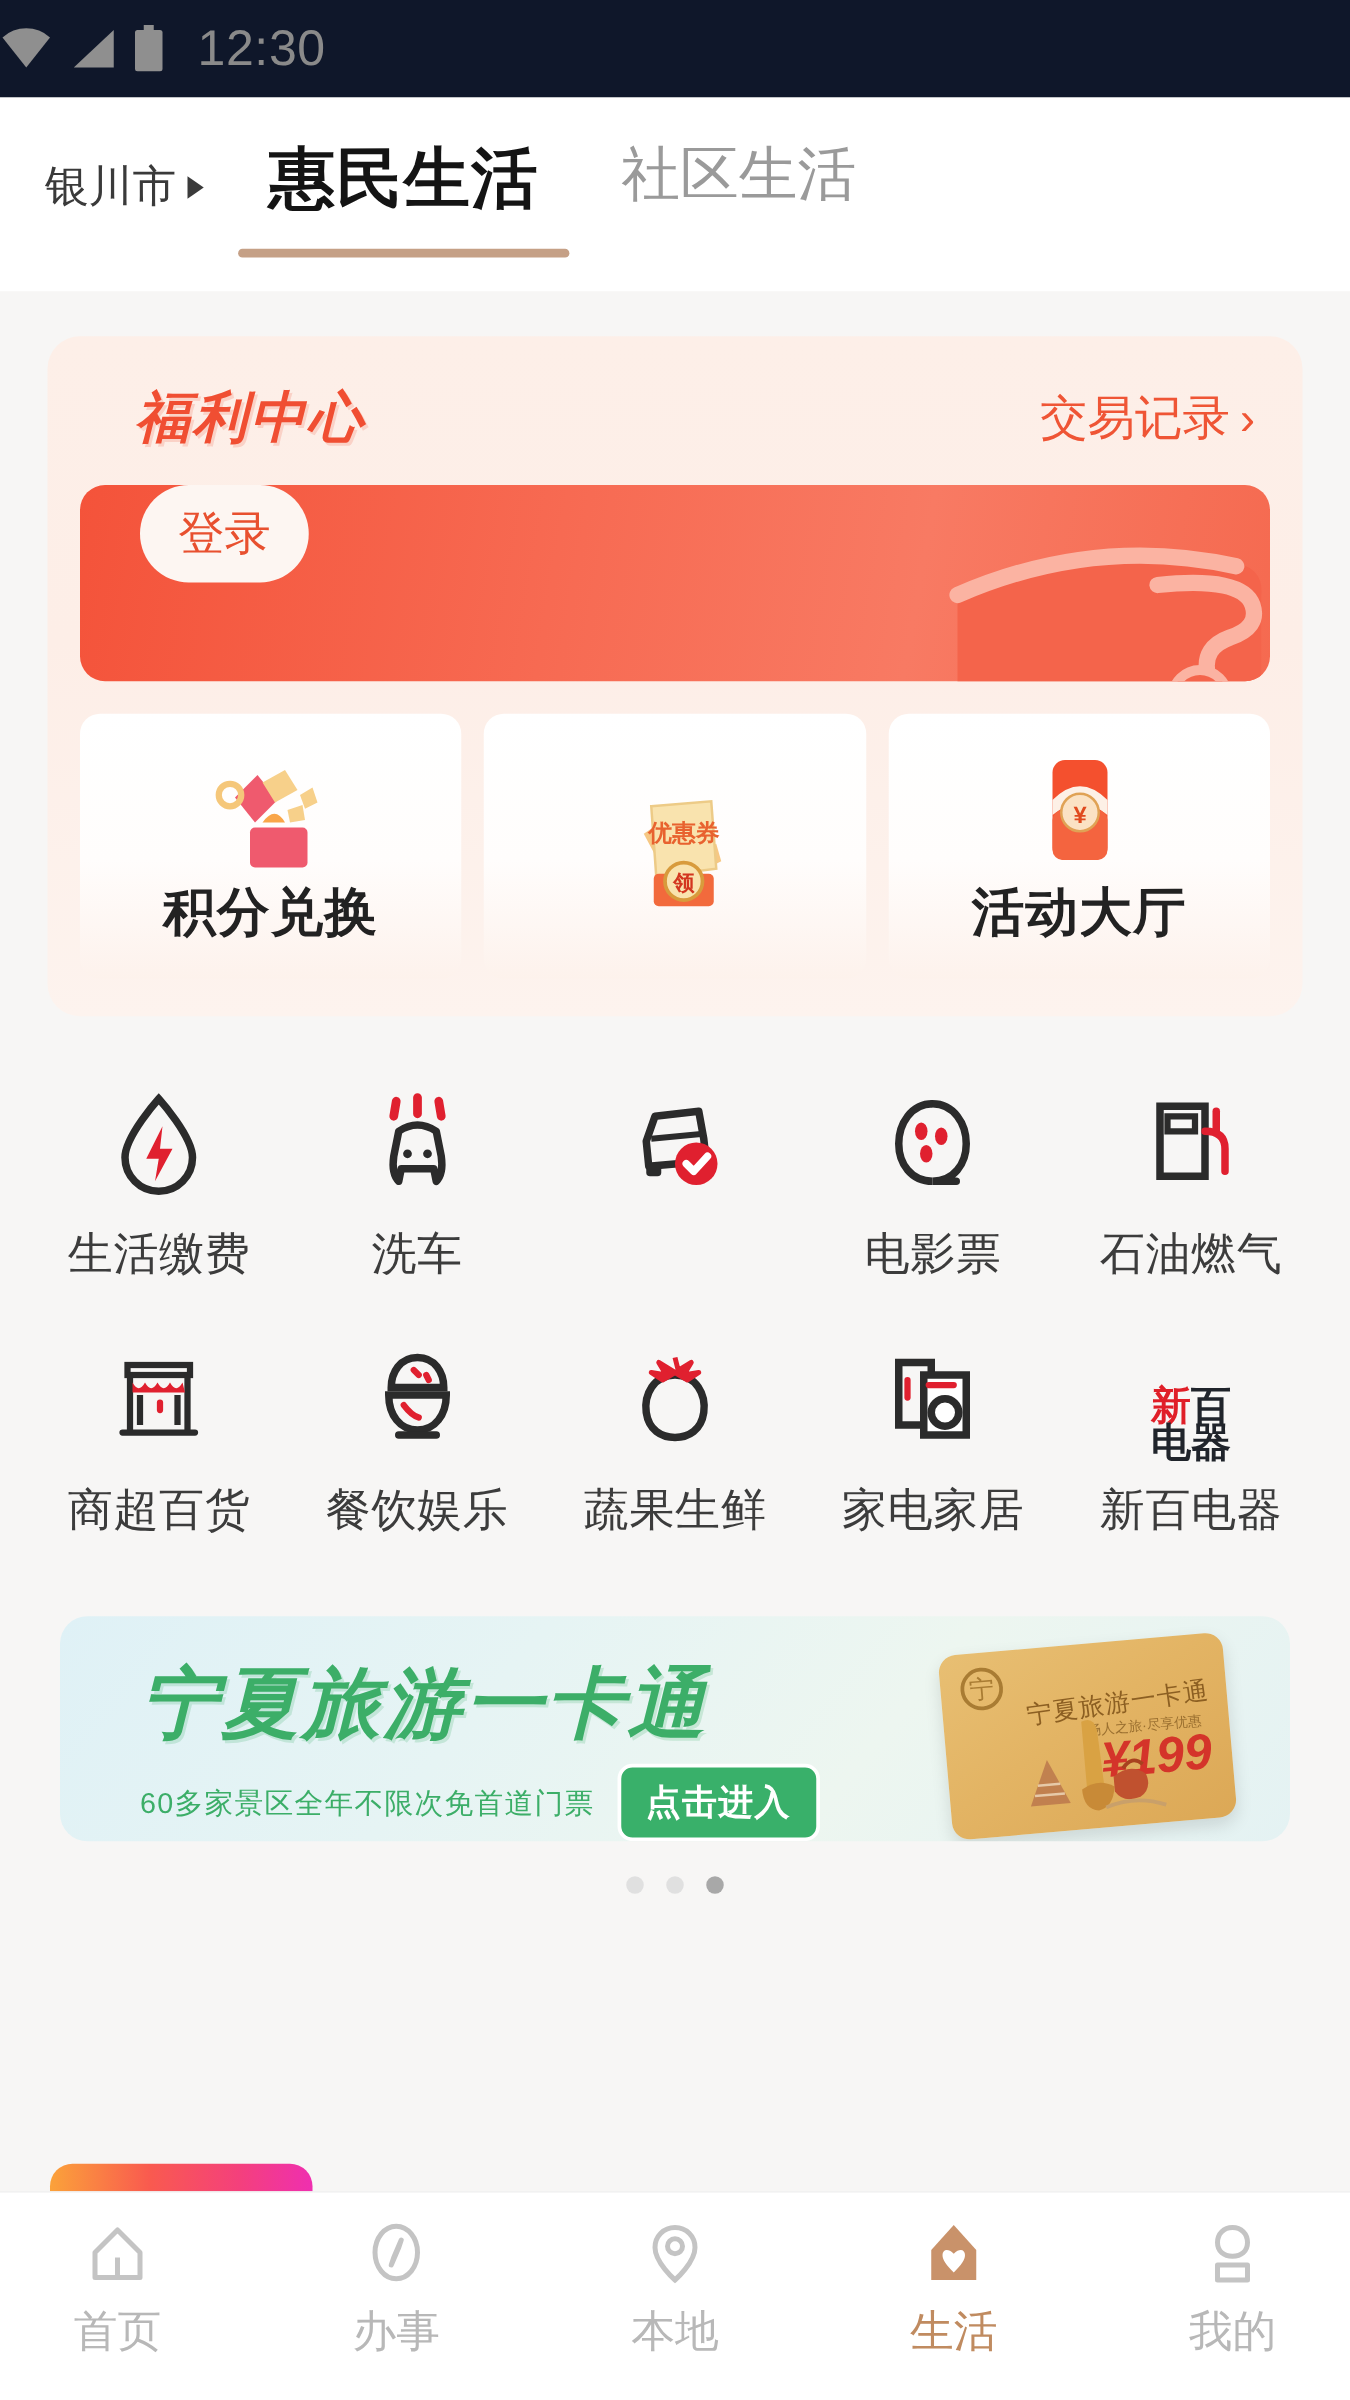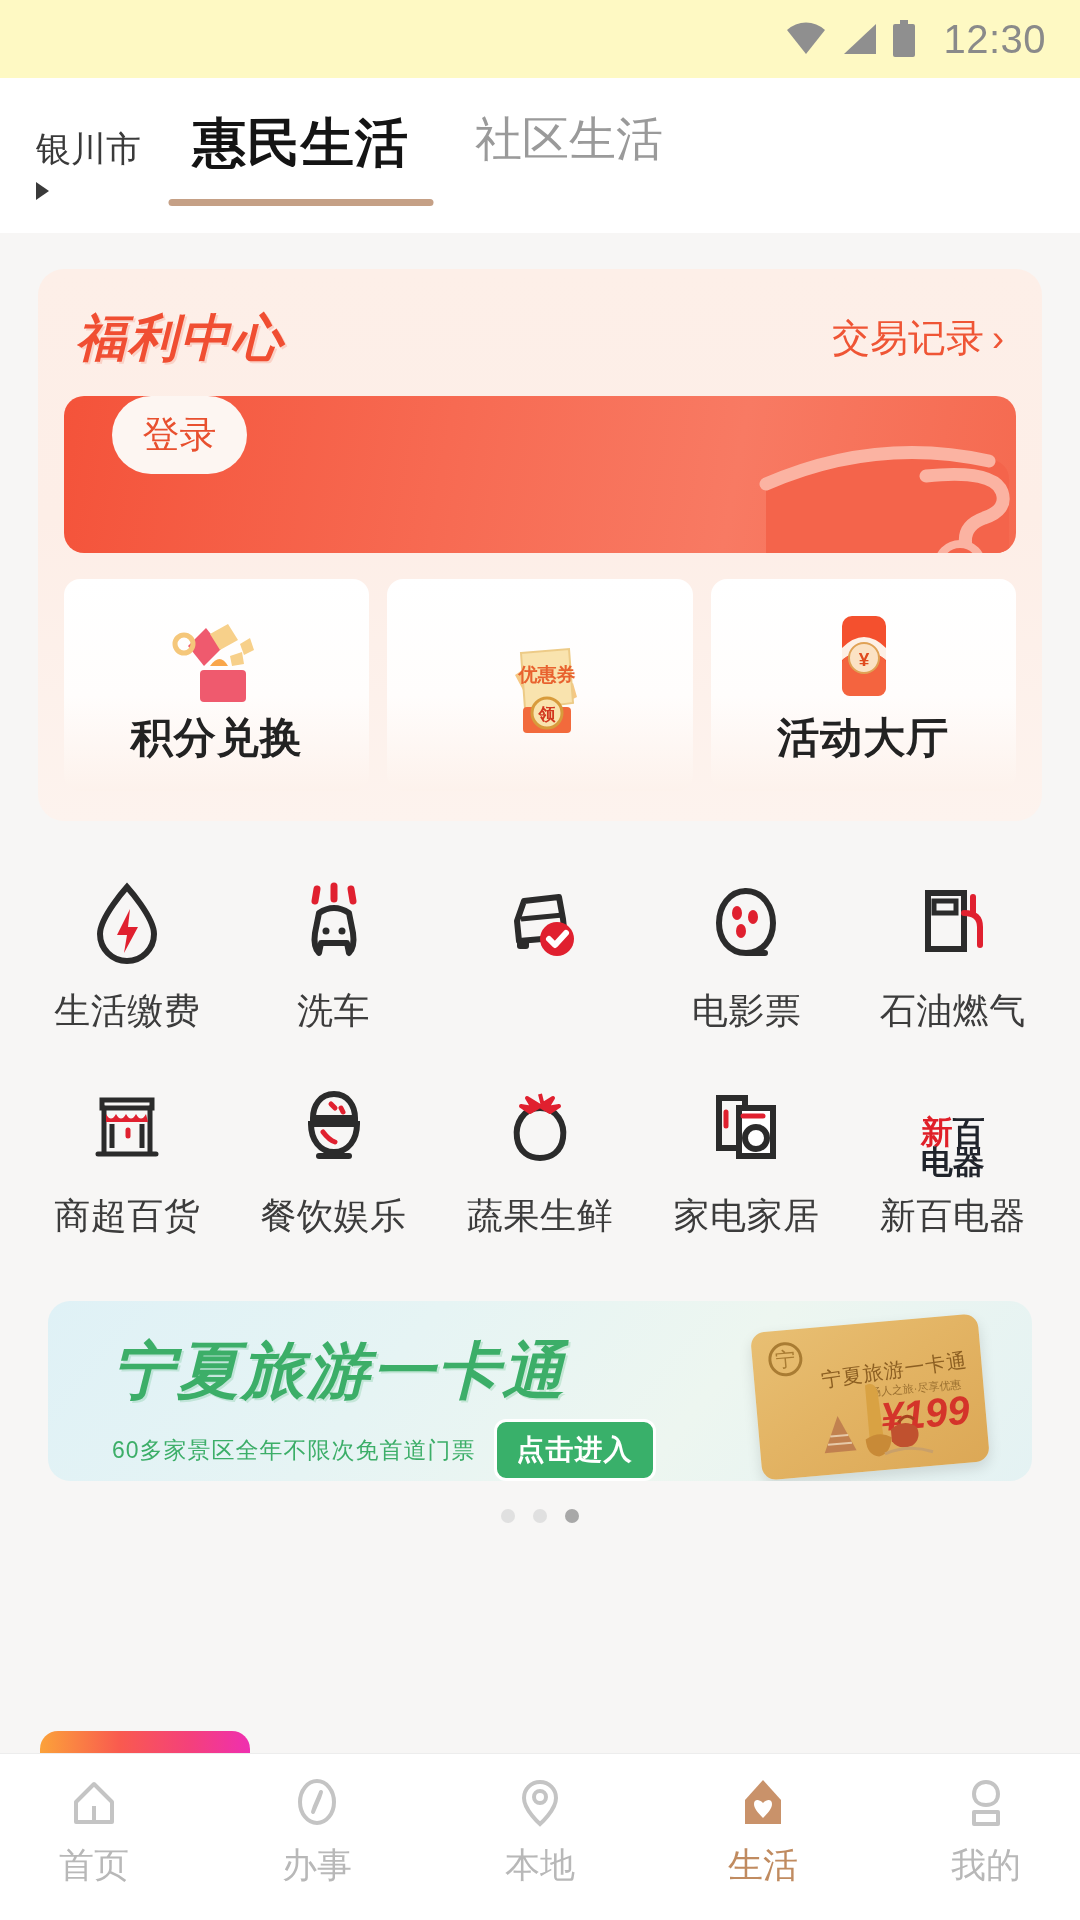--- a/index.html
+++ b/index.html
@@ -6,34 +6,34 @@
   html,body { width:1080px; height:1920px; }
   body {
     font-family:"Liberation Sans","DejaVu Sans",sans-serif;
     background:#f7f6f5;
     overflow:hidden;
     position:relative;
   }
 
   
   .statusbar{
-    height:78px; display:flex; align-items:center; justify-content:flex-end;
-    padding:0 34px 0 0; gap:14px; background:#fef9c3;
+    height:78px; display:flex; align-items:center; justify-content:flex-start;
+    padding:0 34px 0 0; gap:14px; background:#0f172a;
   }
   .sb-icons{ display:flex; align-items:center; gap:13px; }
   .sb-time{ font-size:40px; color:#8a8a8a; letter-spacing:0.5px; margin-left:12px;}
 
   
   .header{
     background:#ffffff; height:155px; position:relative;
     display:flex; align-items:flex-start; padding-top:30px;
   }
   .city{
-    display:flex; gap:9px;
-    margin-left:36px; margin-top:18px; font-size:35px; color:#3a3a3a;flex-direction:column;
+    display:flex; align-items:center; gap:9px;
+    margin-left:36px; margin-top:18px; font-size:35px; color:#3a3a3a;
   }
   .city-caret{ width:0;height:0;border-left:13px solid #3a3a3a;border-top:9px solid transparent;border-bottom:9px solid transparent; }
   .tabs{ display:flex; align-items:flex-start; gap:66px; margin-left:52px; }
   .tab{ position:relative; padding-bottom:18px; }
   .tab-label{ font-size:47px; color:#9a9a9a; }
   .tab.active .tab-label{ font-size:53px; color:#141414; font-weight:bold; letter-spacing:1px;}
   .tab.active .tab-underline{
     position:absolute; left:50%; transform:translateX(-50%); bottom:-8px;
     width:265px; height:7px; background:#c5a086; border-radius:4px;
   }
@@ -41,22 +41,22 @@
   
   .content{ position:relative; height:1520px; background:#f7f6f5; }
 
   
   .welfare{
     margin:36px 38px 0 38px; border-radius:26px; padding:26px 26px 30px 26px;
     background:linear-gradient(180deg,#fdefe8 0%,#fdeee7 45%,#fdf3ee 100%);
   }
   .welfare-top{ display:flex; align-items:center; justify-content:space-between; padding:10px 12px 24px 12px; }
   .welfare-title{
-    font-size:50px; font-weight:bold; font-style:italic; color:#f04e32;
-    letter-spacing:2px; text-shadow:2px 2px 0 rgba(240,78,50,0.18);
+    font-size:44px; font-weight:bold; font-style:italic; color:#f04e32;
+    letter-spacing:2px; text-shadow:2px 2px 0 rgba(240,78,50,0.18);margin-left:32px;
   }
   .welfare-link{ display:flex; align-items:center; gap:8px; font-size:38px; color:#ef5535; }
   .chev{ font-size:36px; line-height:1; }
 
   
   .login-banner{
     position:relative; height:157px; border-radius:20px; overflow:hidden;
     background:linear-gradient(100deg,#f4533a 0%,#f76a52 40%,#f87a63 70%,#f56a50 100%);
     display:flex; 
   }

